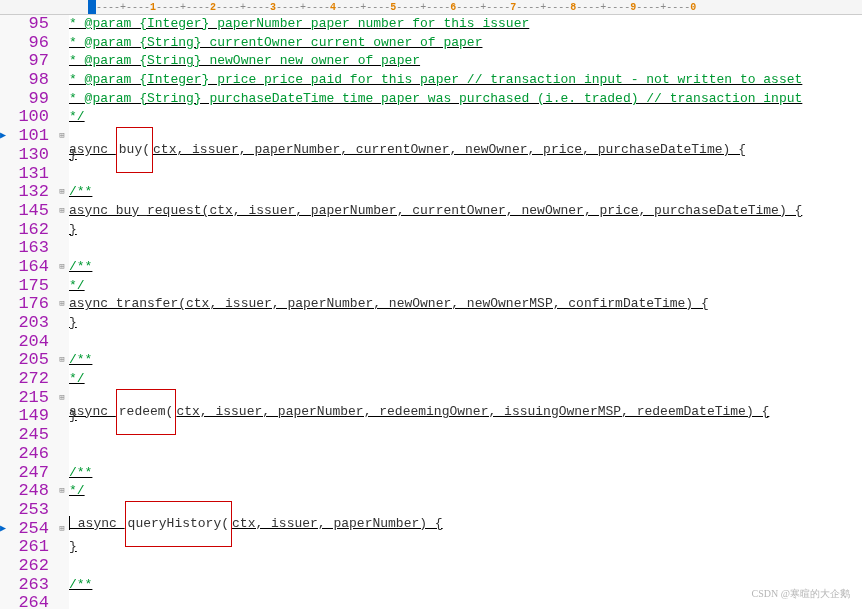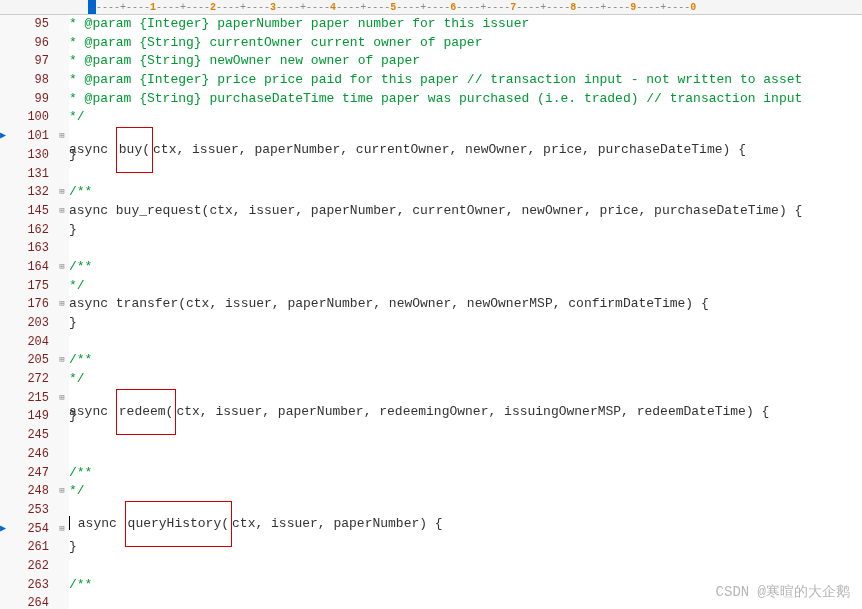--- a/index.html
+++ b/index.html
@@ -37,23 +37,23 @@
     }
     .editor-area {
       display: flex;
       height: calc(100% - 15px);
     }
     .gutter {
       width: 45px;
       background: #f8f8f8;
       text-align: right;
       padding-right: 6px;
-      color: #7f1d1d;
+      color: #a21caf;
       flex-shrink: 0;
-      font-size: 12px;
+      font-size: 17px;
     }
     .fold-col {
       width: 14px;
       background: #f8f8f8;
       flex-shrink: 0;
       font-size: 9px;
       color: #888;
     }
     .fold-col .fold {
       height: 18.7px;
@@ -68,40 +68,41 @@
     .marker-col .mk {
       height: 18.7px;
       line-height: 18.7px;
       color: #0066cc;
       font-size: 10px;
     }
     .code-col {
       flex: 1;
       white-space: nowrap;
       overflow: hidden;
+      text-decoration: underline;
     }
     .line {
       height: 18.7px;
       line-height: 18.7px;
     }
     .gutter .line { }
     .c-comment { color: #009933; }
     .c-text { color: #333; }
     .box-highlight {
       border: 1px solid #cc0000;
       display: inline-block;
       padding: 15px 2px;
       line-height: 14px;
     }
     .watermark {
       position: absolute;
       bottom: 8px;
       right: 12px;
-      font-family: Liberation Mono, monospace;
-      font-size: 14px;
+      font-family: Liberation Serif, serif;
+      font-size: 10px;
       color: rgba(120,120,120,0.55);
       pointer-events: none;
     }
     .cursor {
       display: inline-block;
       width: 1px;
       height: 14px;
       background: #000;
       vertical-align: middle;
     }

